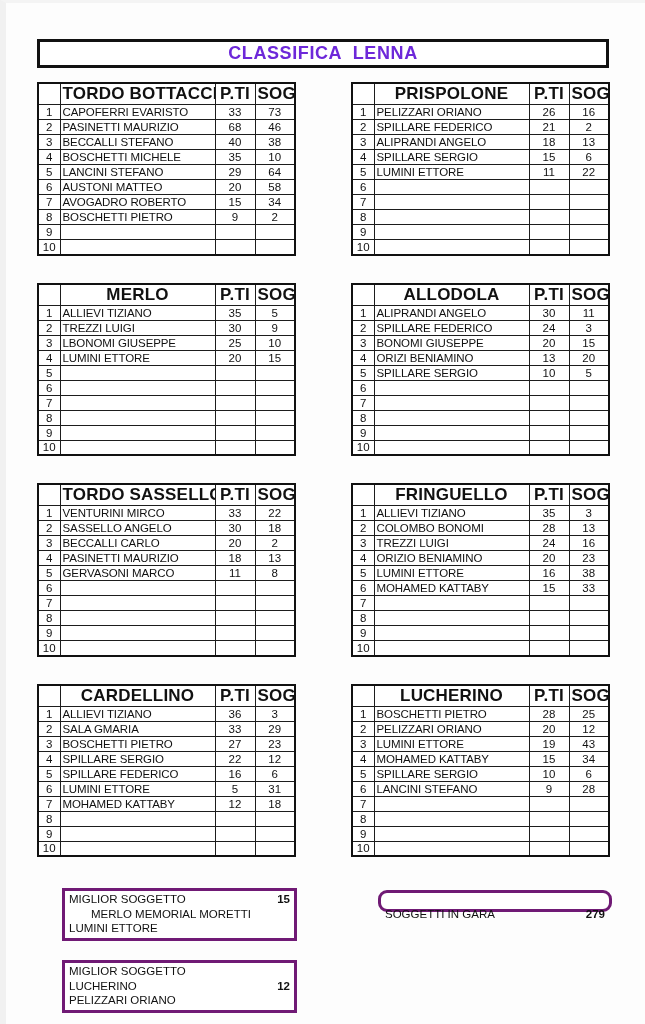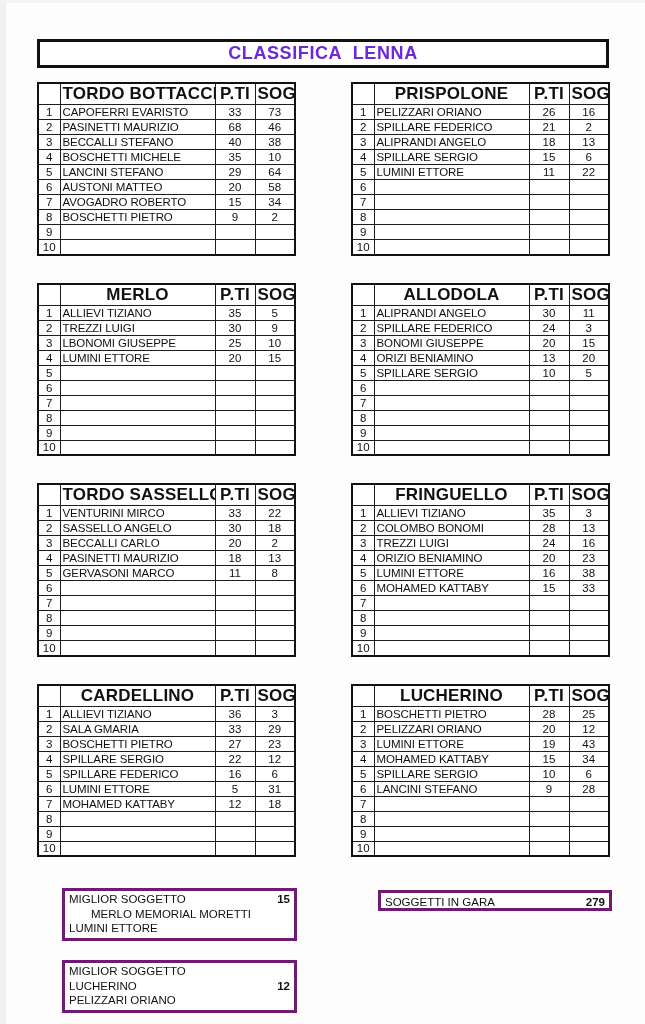--- a/index.html
+++ b/index.html
@@ -115,21 +115,21 @@
     justify-content: space-between;
     align-items: baseline;
     line-height: 14.5px;
     white-space: pre;
   }
   .note-line .val { font-weight: bold; padding-left: 10px; }
   .indent { padding-left: 22px; }
 
   #best-subject-merlo { left: 25px;  top: 3px;  width: 235px; height: 53px; }
   #best-subject-lucherino { left: 25px; top: 75px; width: 235px; height: 53px; }
-  #subjects-in-race { left: 341px; top: 5px; width: 234px; height: 21px; padding-top: 2px; }
+  #subjects-in-race { left: 341px; top: 5px; width: 234px; height: 21px; padding-top: 14px; border-radius: 9px; }
 </style>
 </head>
 <body>
 
 <div class="page">
   <div class="sheet">
 
     <div class="title-box">
       <span class="title-text">CLASSIFICA  LENNA</span>
     </div>

